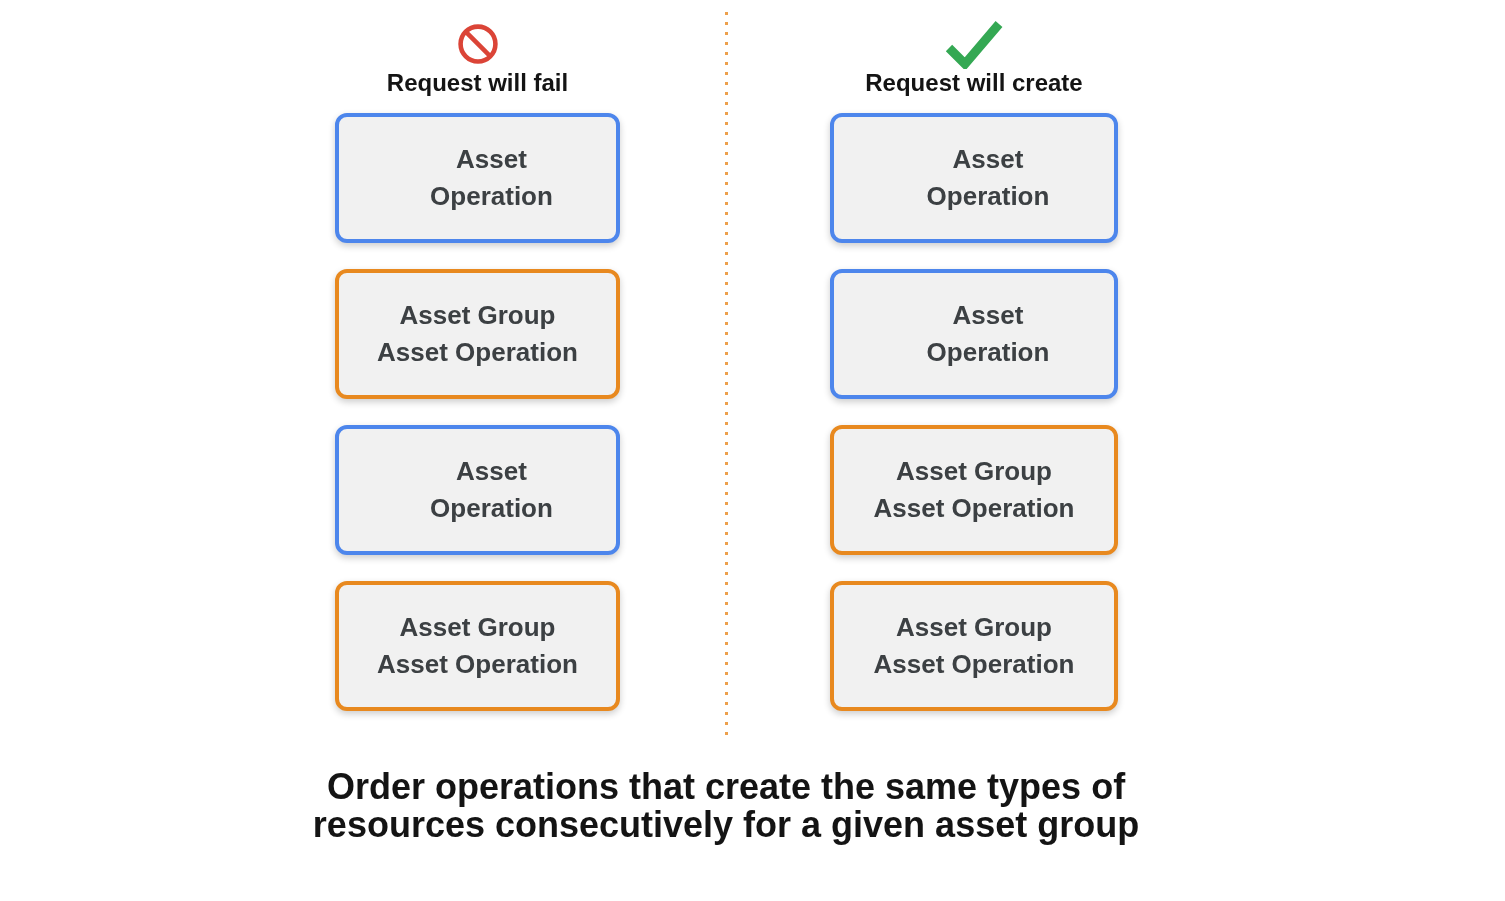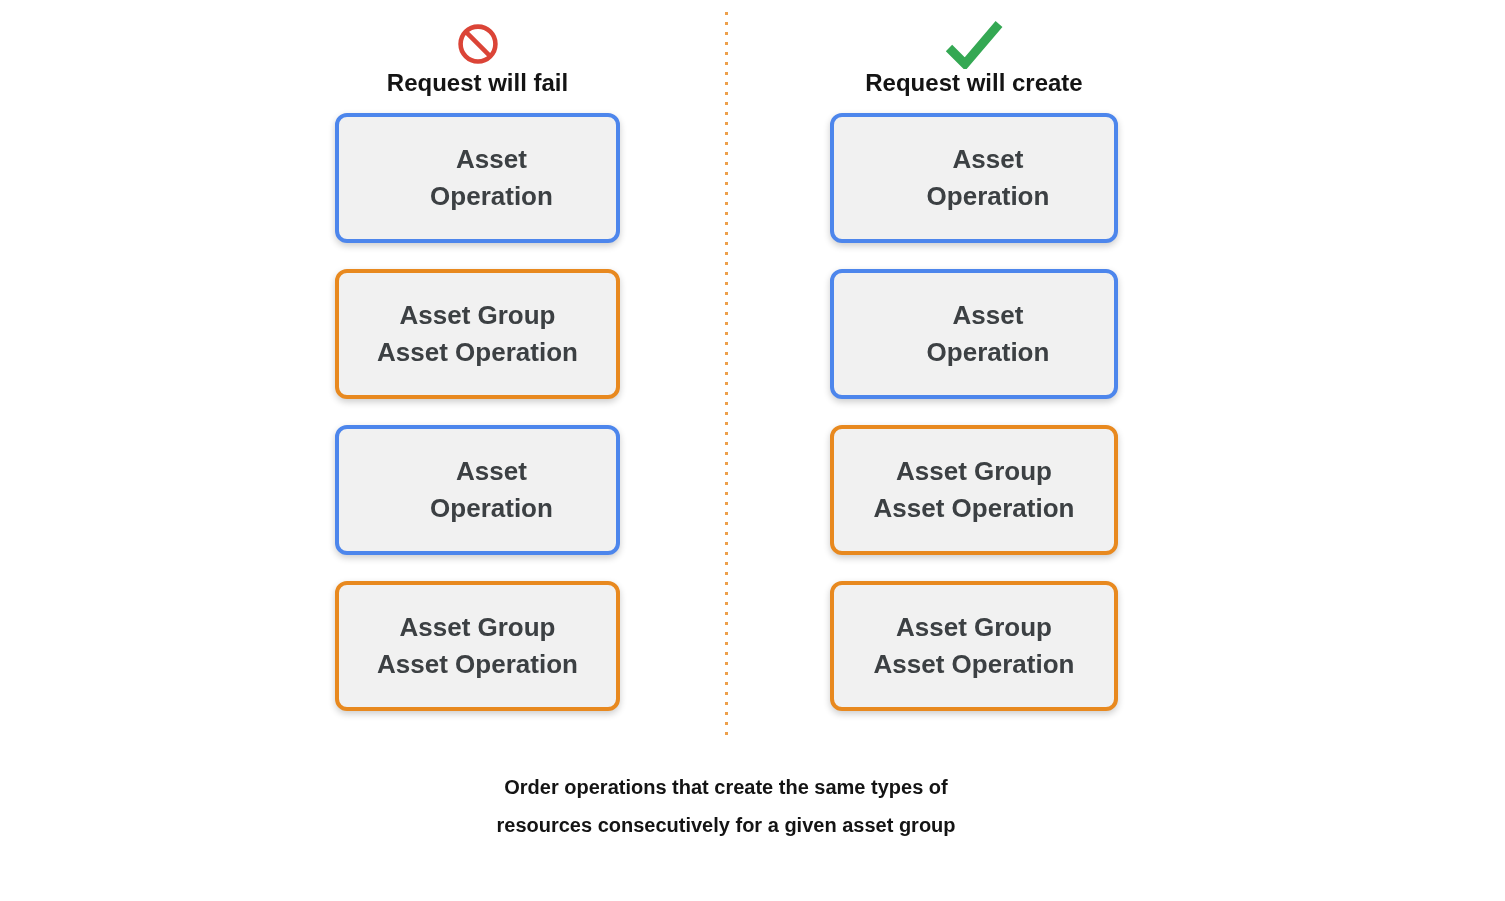--- a/index.html
+++ b/index.html
@@ -73,21 +73,21 @@
       transparent 3px,
       transparent 10px
     );
   }
   .caption {
     position: absolute;
     left: 0;
     top: 768px;
     width: 1452px;
     text-align: center;
-    font-size: 20px;
+    font-size: 36px;
     font-weight: 700;
     line-height: 38px;
     color: var(--heading-text, #141414);
     white-space: pre-line;
   }
   .icon-svg { display: block; }
 </style>
 </head>
 <body>
 

